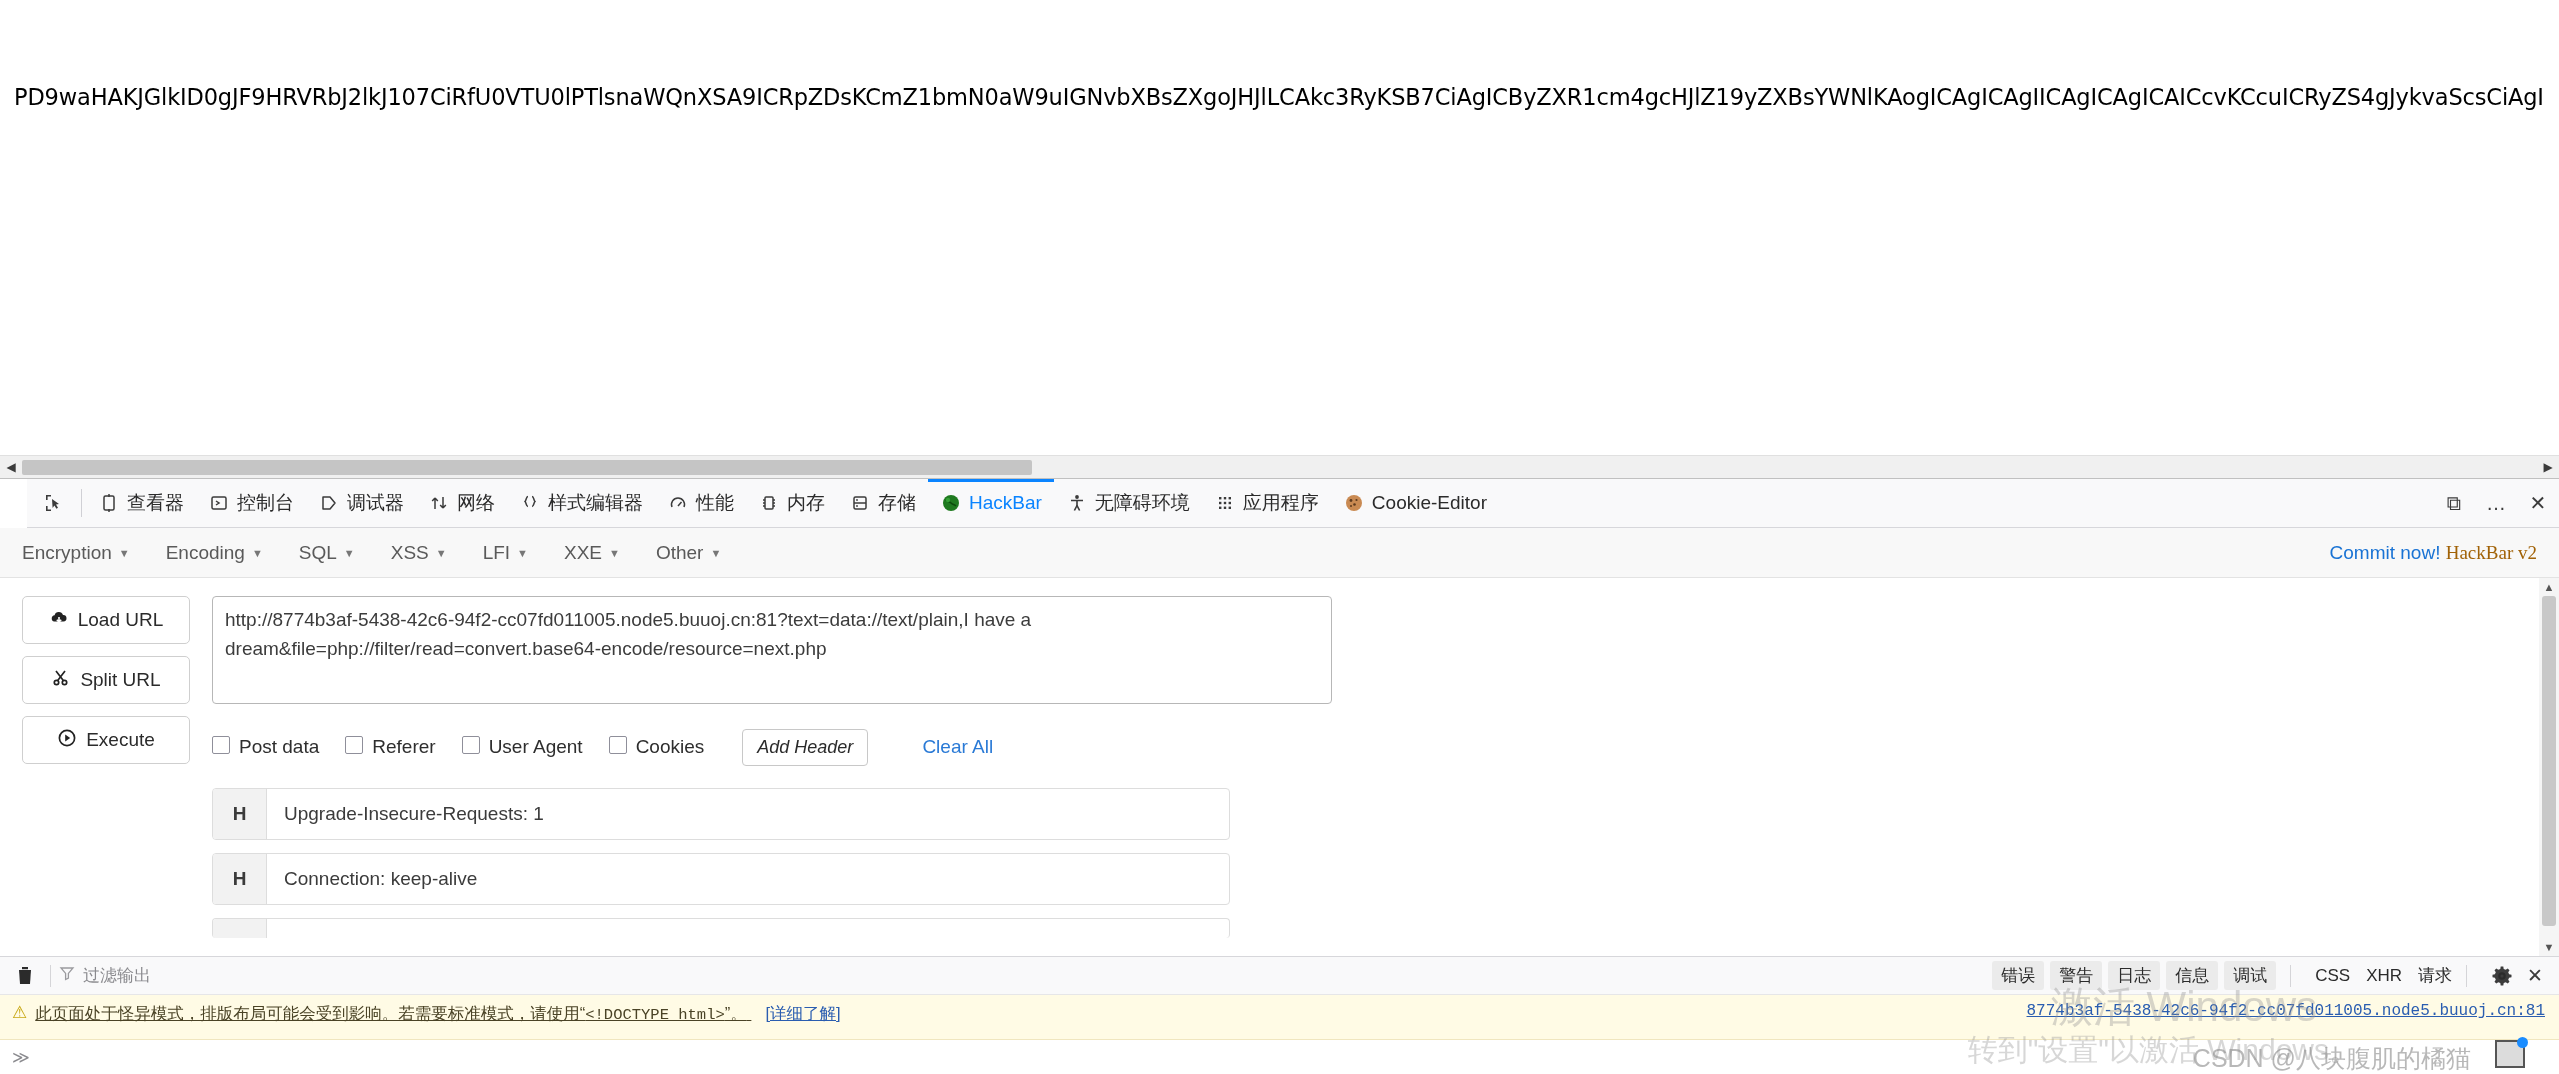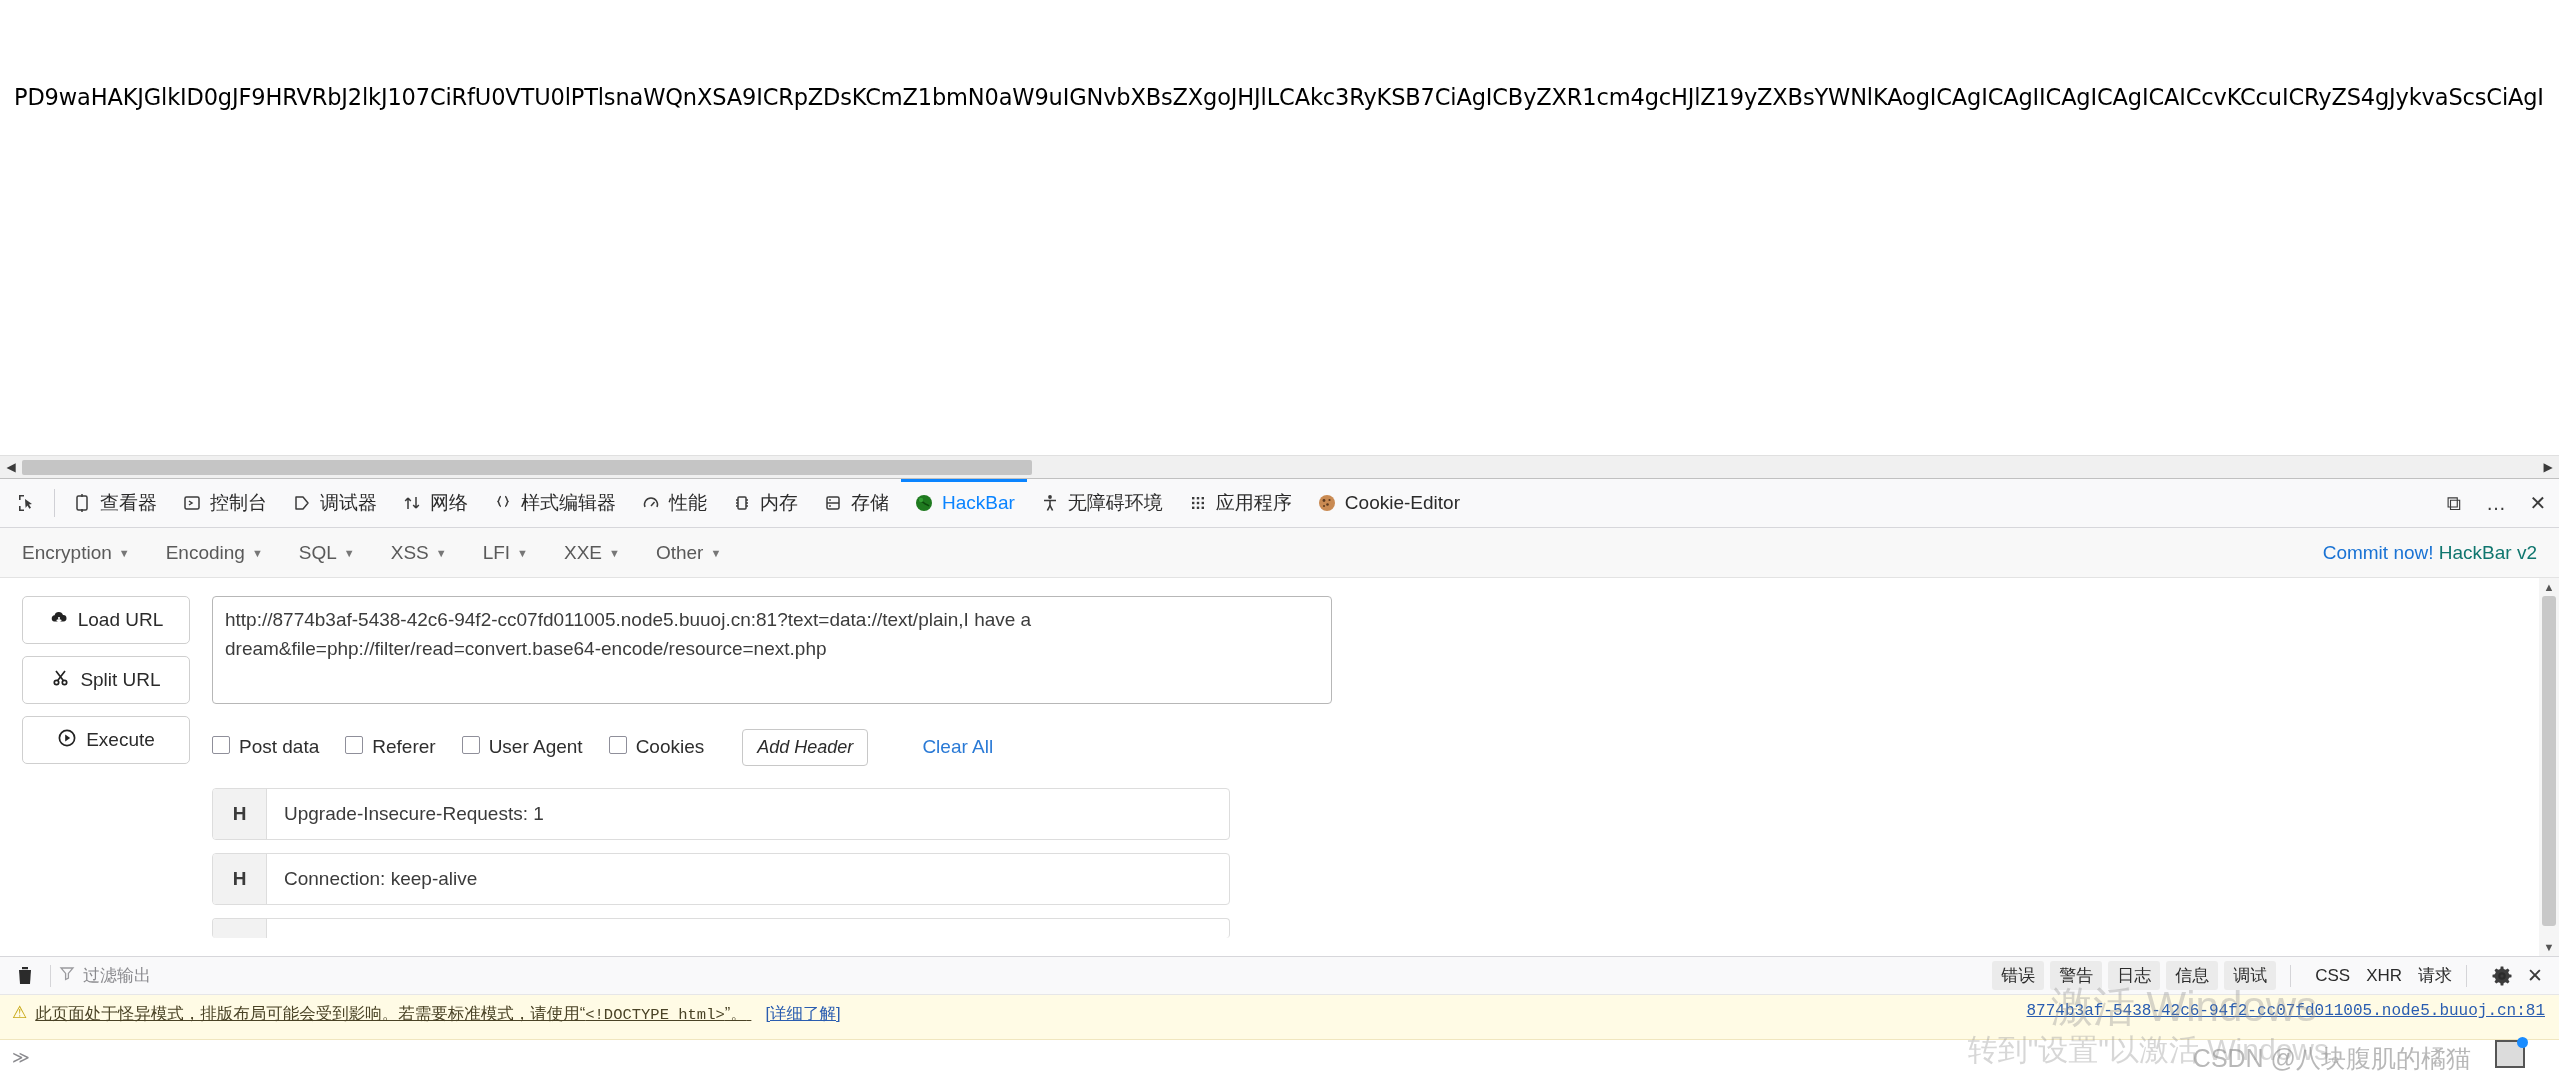--- a/index.html
+++ b/index.html
@@ -55,20 +55,21 @@
   .devtools {
     position: absolute; left: 0; top: 478px; width: 2559px; height: 596px;
     background: #fff; border-top: 1px solid #c0c0c0;
     display: flex; flex-direction: column;
   }
 
   .dt-tabbar {
     height: 49px; min-height:49px; display: flex; align-items: stretch;
     background: #f9f9fa; border-bottom: 1px solid #d7d7db;
     padding-left: 4px;
+    margin-left: 27px;
   }
   .dt-tab {
     display: flex; align-items: center; gap: 7px;
     padding: 0 12px; height: 100%;
     font-size: 19px; color: #2b2b2b; cursor: default;
     white-space: nowrap; position: relative;
   }
   .dt-tab .ic { display:inline-flex; align-items:center; justify-content:center; width:22px; height:22px; }
   .dt-tab.active { color: #0a84ff; }
   .dt-tab.active::before {
@@ -87,21 +88,21 @@
     background: #f8f8f8; border-bottom: 1px solid #e3e3e3;
     padding: 0 22px;
   }
   .hb-menu {
     font-size: 19px; color: #5a5a5a; margin-right: 36px;
     display:flex; align-items:center; gap:7px; cursor:default;
   }
   .caret { font-size: 11px; color:#777; }
   .hb-commit { margin-left:auto; font-size: 19px; }
   .hb-commit .blue { color: #1a73d4; }
-  .hb-commit .grey { color: #0f766e; }
+  .hb-commit .grey { color: #a16207; font-family: Liberation Serif, serif; }
 
   
   .hb-body {
     flex: 1; display: flex; padding: 18px 22px 0 22px; gap: 22px;
     background: #fff; position: relative; overflow: hidden;
   }
   .hb-left { display:flex; flex-direction: column; gap: 12px; width: 168px; }
   .hb-btn {
     height: 48px; border: 1px solid #cfcfcf; border-radius: 5px;
     background: #fff; display:flex; align-items:center; justify-content:center;

